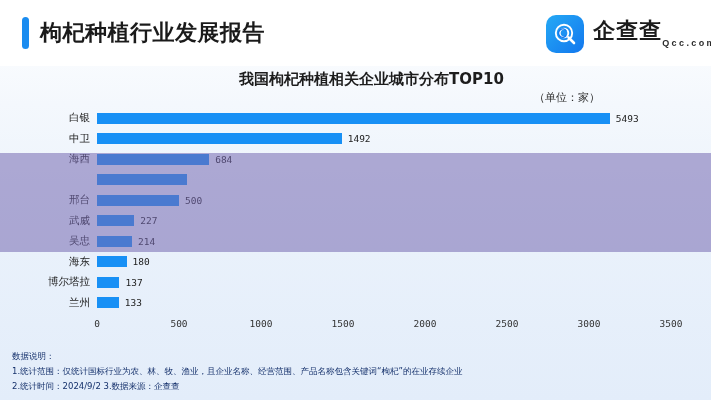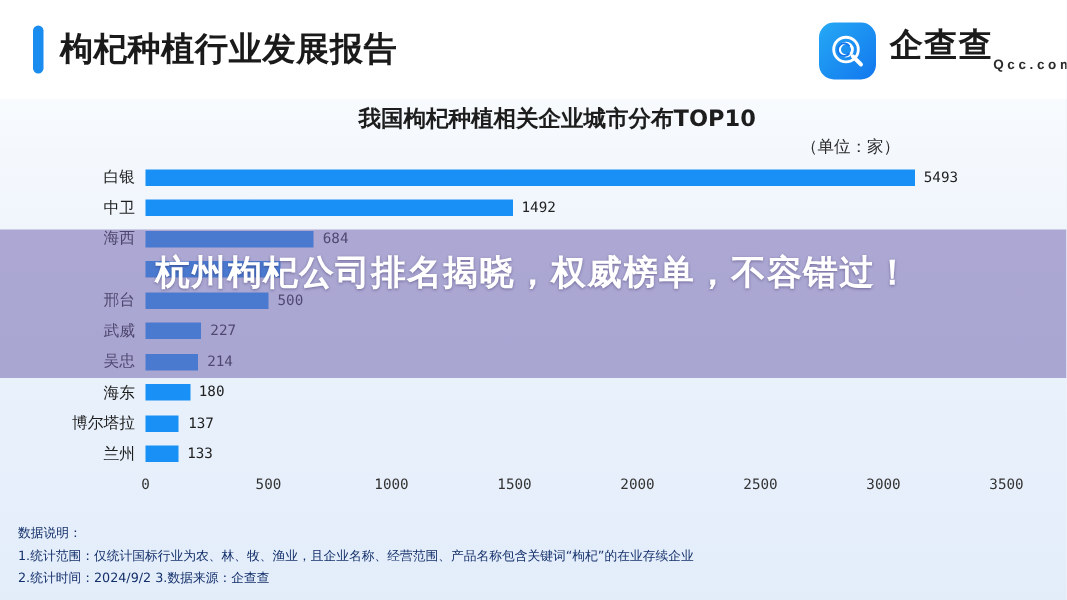--- a/index.html
+++ b/index.html
@@ -145,20 +145,19 @@
       <span class="tick" style="left: 179px;">500</span>
       <span class="tick" style="left: 261px;">1000</span>
       <span class="tick" style="left: 343px;">1500</span>
       <span class="tick" style="left: 425px;">2000</span>
       <span class="tick" style="left: 507px;">2500</span>
       <span class="tick" style="left: 589px;">3000</span>
       <span class="tick" style="left: 671px;">3500</span>
     </div>
 
   <div class="overlay"></div>
-  <div class="ov-text">杭州枸杞公司排名揭晓，权威榜单，不容错过！</div>
 
   <div class="notes">
     <div>数据说明：</div>
     <div>1.统计范围：仅统计国标行业为农、林、牧、渔业，且企业名称、经营范围、产品名称包含关键词“枸杞”的在业存续企业</div>
     <div>2.统计时间：2024/9/2    3.数据来源：企查查</div>
   </div>
 </div>
 
 </body></html>

